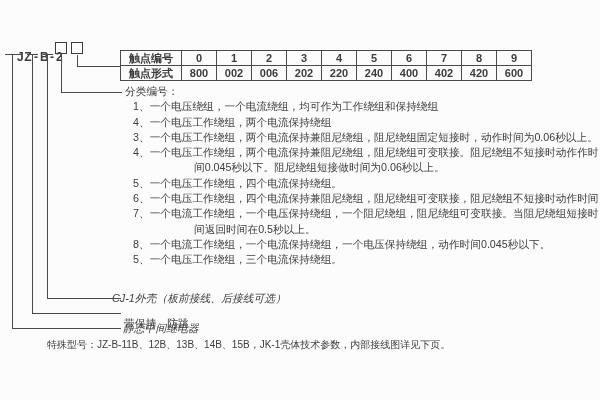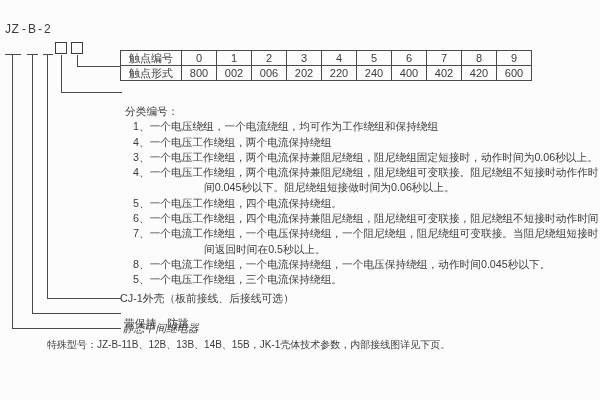--- a/index.html
+++ b/index.html
@@ -5,50 +5,50 @@
   html,body{margin:0;padding:0;}
   body{
     width:600px;height:400px;overflow:hidden;
     background:#fcfcfc;
     font-family:"Liberation Sans","DejaVu Sans",sans-serif;
     color:#3c3c3c;
   }
   .page{position:relative;width:600px;height:400px;background:#fcfcfc;}
 
   
-  .tok{position:absolute;top:23px;font-size:12px;font-weight:normal;letter-spacing:.5px;line-height:12px;}
+  .tok{position:absolute;top:51px;font-size:12px;font-weight:bold;letter-spacing:.5px;line-height:12px;margin-left:12px;}
   .digit-box{position:absolute;top:42px;width:10px;height:10px;border:1.5px solid #3c3c3c;background:transparent;}
 
   
   .vline{position:absolute;width:1px;background:#4a4a4a;}
   .hline{position:absolute;height:1px;background:#4a4a4a;}
 
   
   table.contact{
     position:absolute;left:120px;top:50px;
     border-collapse:collapse;table-layout:fixed;
     font-size:11px;line-height:1;color:#3c3c3c;
   }
   table.contact th,table.contact td{
     border:1px solid #4a4a4a;height:14px;padding:0;
-    text-align:center;vertical-align:middle;font-weight:normal;
+    text-align:center;vertical-align:middle;font-weight:bold;
     white-space:nowrap;
   }
   table.contact th{width:60px;}
   table.contact td{width:34px;}
 
   
   .cls{position:absolute;left:125px;top:84px;width:474px;font-size:10.7px;line-height:15.3px;white-space:nowrap;}
-  .cls .title{margin-left:0;margin-top:20px;}
+  .cls .title{margin-left:0;}
   .cls .first{margin-left:8px;}
-  .cls .cont{margin-left:33px;padding-left:46px;}
+  .cls .cont{margin-left:23px;padding-left:46px;}
 
   
   .callout{position:absolute;font-size:10.8px;line-height:14px;white-space:nowrap;}
-  #callout-case{left:120px;top:291px;}
+  #callout-case{left:112px;top:291px;font-style:italic;}
   #callout-hold{left:124px;top:316px;}
   #callout-relay{left:123px;top:321px;font-style:italic;}
 
   .footnote{position:absolute;left:47px;top:338px;font-size:10px;line-height:14px;white-space:nowrap;}
 </style>
 </head>
 <body>
 
 <div class="page">
 

